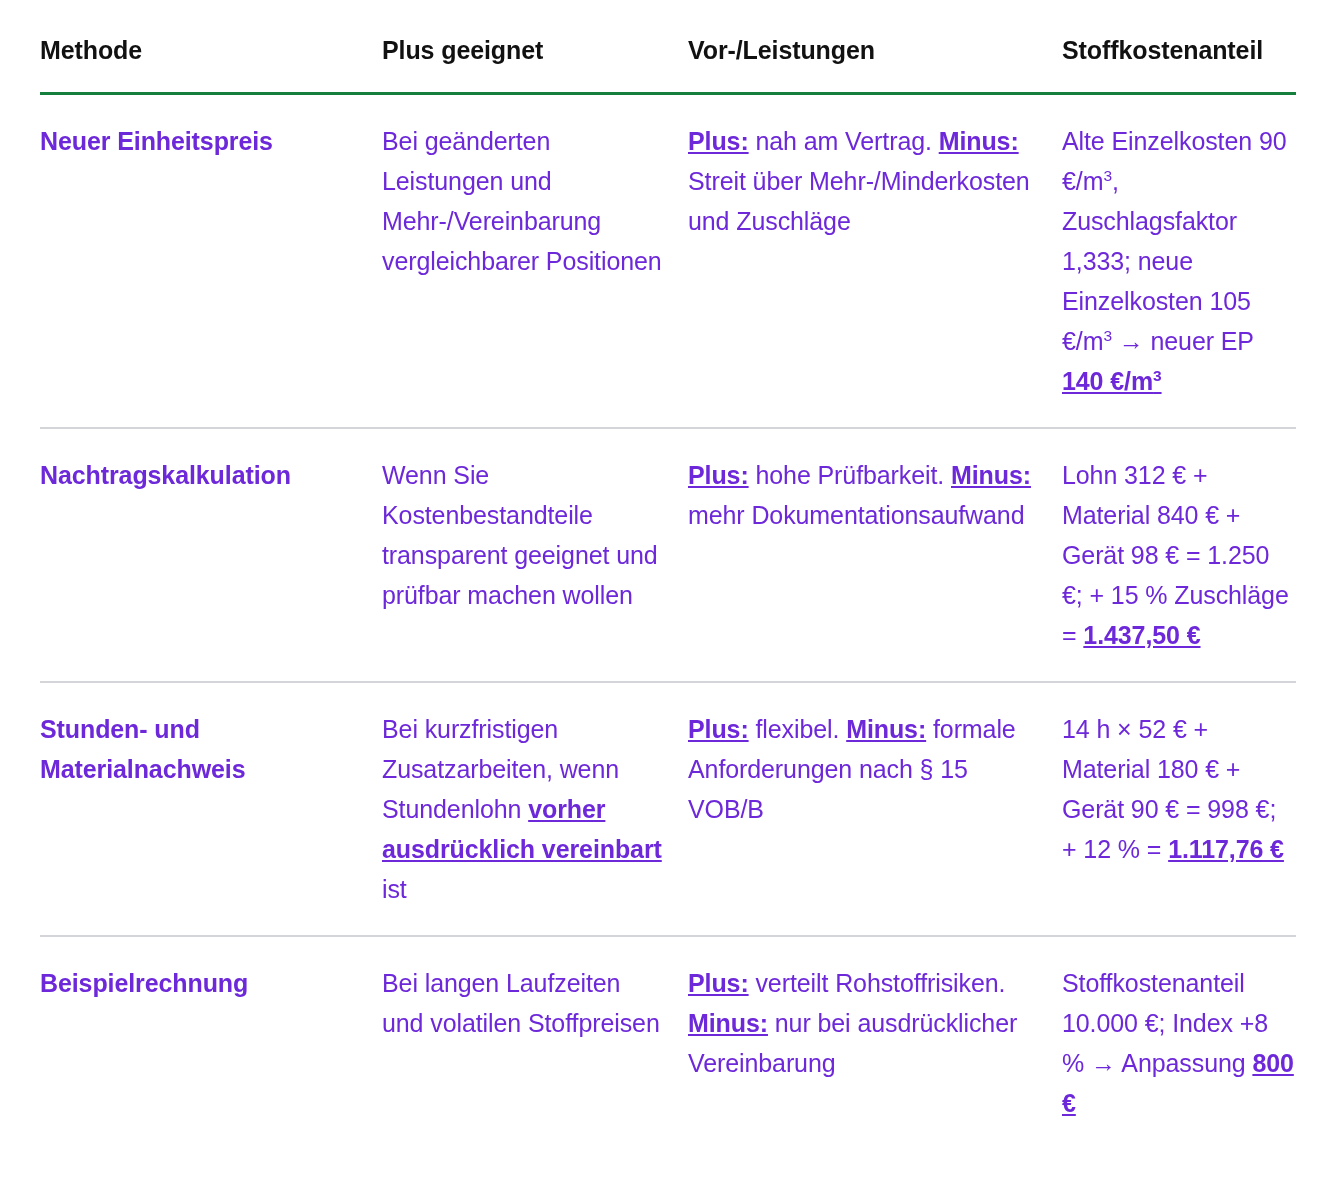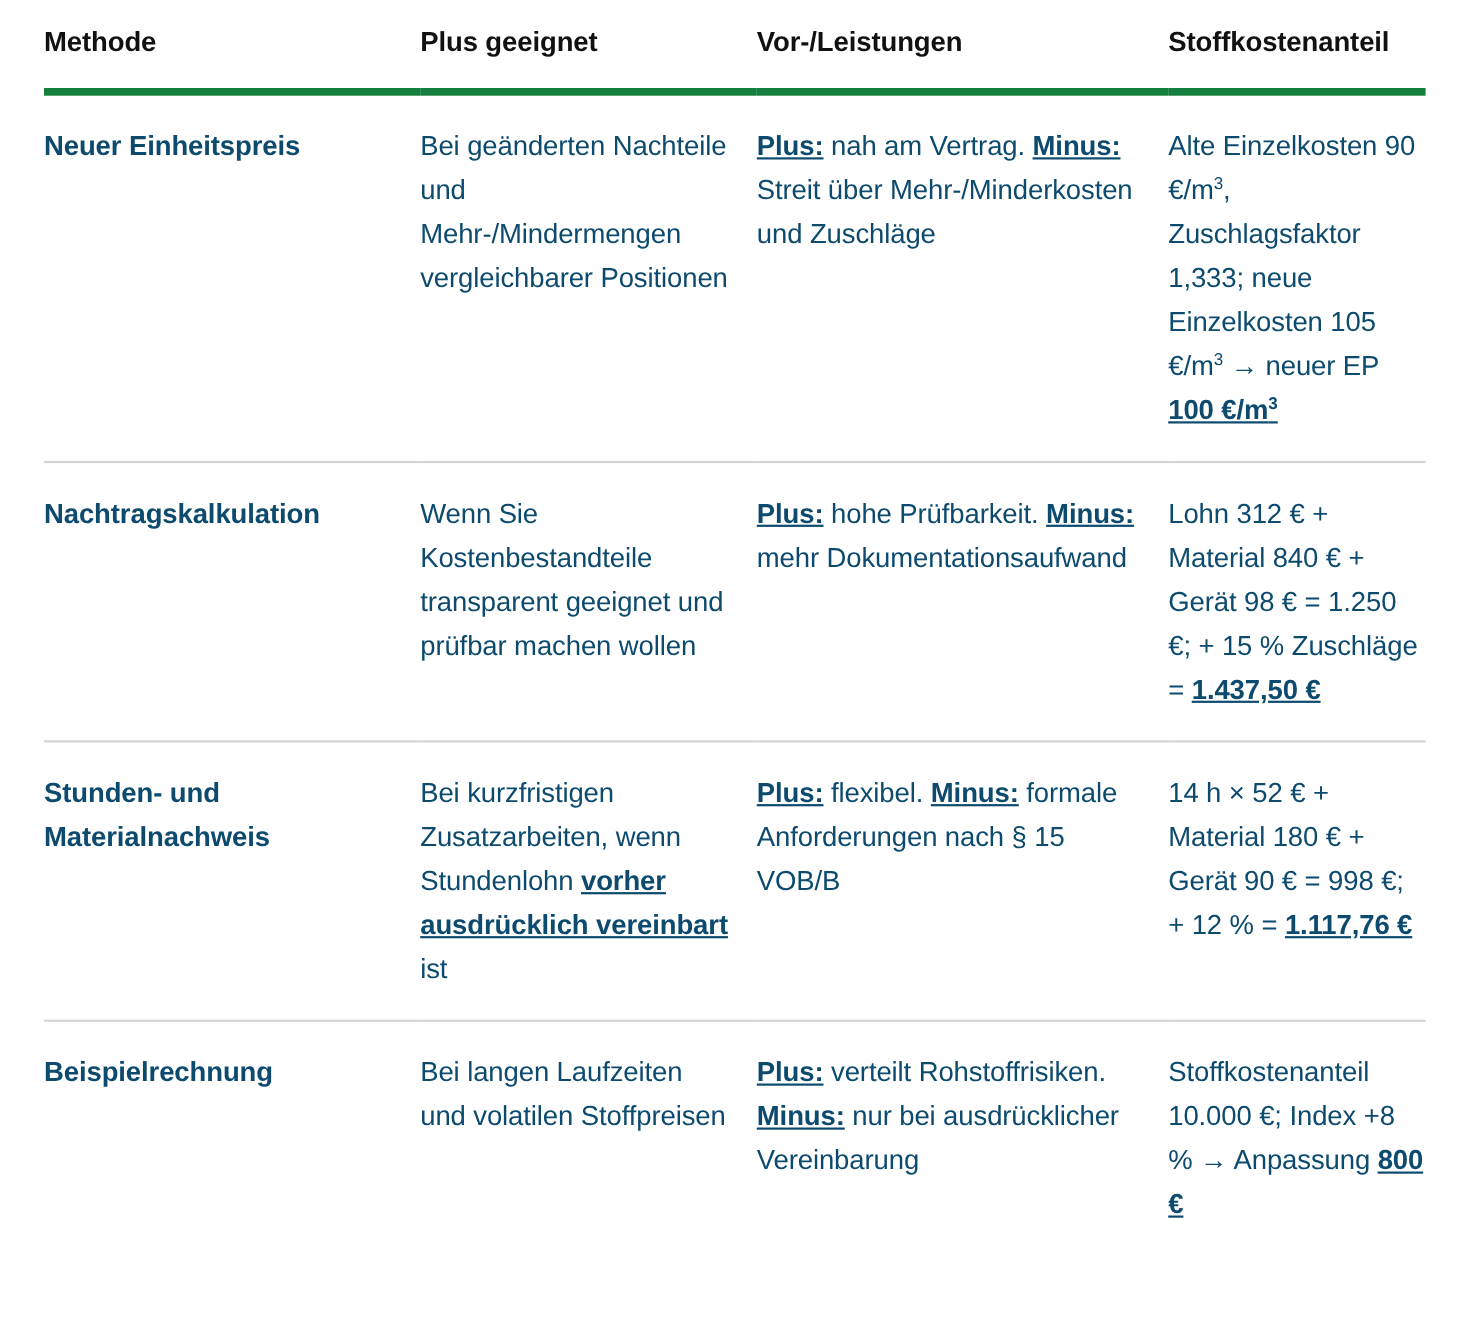--- a/index.html
+++ b/index.html
@@ -36,32 +36,32 @@
   col.c4 { width: 234px; }
 
   thead th {
     text-align: left;
     vertical-align: bottom;
     font-size: 25px;
     font-weight: 700;
     line-height: 40px;
     letter-spacing: -0.1px;
     color: #111111;
-    padding: 18px 24px 22px 0;
-    border-bottom: 7px solid #15803d;
+    padding: 30px 24px 22px 0;
+    border-bottom: 3px solid #15803d;
   }
   thead th:last-child { padding-right: 0; }
 
   tbody td {
     vertical-align: top;
     font-size: 25px;
     font-weight: 400;
     line-height: 40px;
     letter-spacing: -0.1px;
-    color: #0c4a6e;
+    color: #6d28d9;
     padding: 26px 24px 26px 0;
     border-bottom: 2px solid #d3d5d8;
   }
   tbody td:last-child { padding-right: 0; }
   tbody tr:last-child td { border-bottom: none; }
 
   td.method-cell { font-weight: 700; }
 
   b, strong { font-weight: 700; text-decoration: underline; }
 
@@ -86,23 +86,23 @@
       <tr>
         <th>Methode</th>
         <th>Plus geeignet</th>
         <th>Vor-/Leistungen</th>
         <th>Stoffkostenanteil</th>
       </tr>
     </thead>
     <tbody>
         <tr>
           <td class="method-cell">Neuer Einheitspreis</td>
-          <td>Bei geänderten Nachteile und Mehr-/Mindermengen vergleichbarer Positionen</td>
+          <td>Bei geänderten Leistungen und Mehr-/Vereinbarung vergleichbarer Positionen</td>
           <td><b>Plus:</b> nah am Vertrag. <b>Minus:</b> Streit über Mehr-/Minderkosten und Zuschläge</td>
-          <td>Alte Einzelkosten 90 €/m<sup>3</sup>, Zuschlagsfaktor 1,333; neue Einzelkosten 105 €/m<sup>3</sup> → neuer EP <b>100 €/m</b><b><sup>3</sup></b></td>
+          <td>Alte Einzelkosten 90 €/m<sup>3</sup>, Zuschlagsfaktor 1,333; neue Einzelkosten 105 €/m<sup>3</sup> → neuer EP <b>140 €/m</b><b><sup>3</sup></b></td>
         </tr>
         <tr>
           <td class="method-cell">Nachtragskalkulation</td>
           <td>Wenn Sie Kostenbestandteile transparent geeignet und prüfbar machen wollen</td>
           <td><b>Plus:</b> hohe Prüfbarkeit. <b>Minus:</b> mehr Dokumentationsaufwand</td>
           <td>Lohn 312 € + Material 840 € + Gerät 98 € = 1.250 €; + 15 % Zuschläge = <b>1.437,50 €</b></td>
         </tr>
         <tr>
           <td class="method-cell">Stunden- und Materialnachweis</td>
           <td>Bei kurzfristigen Zusatzarbeiten, wenn Stundenlohn <b>vorher ausdrücklich vereinbart</b> ist</td>

